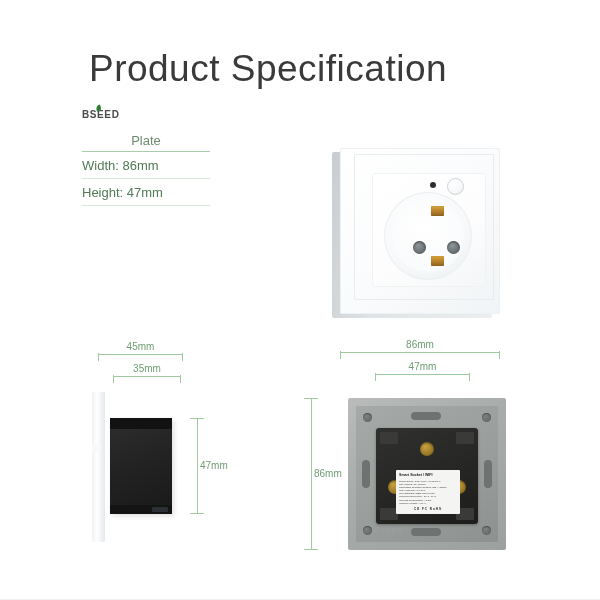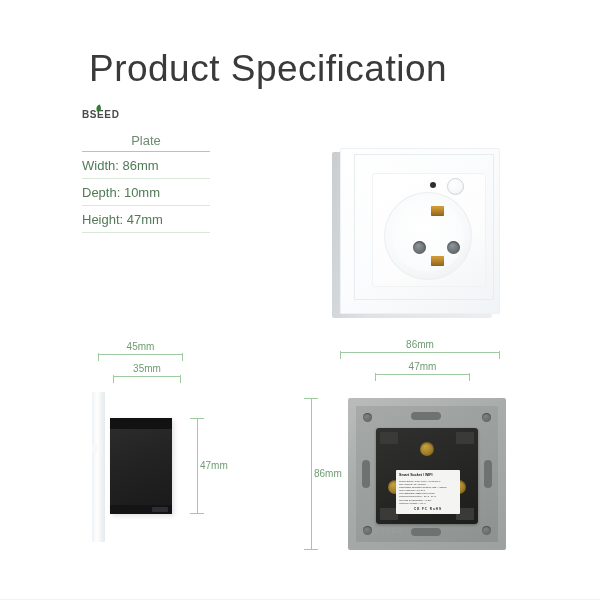--- a/index.html
+++ b/index.html
@@ -467,21 +467,20 @@
   <div id="page-title">Product Specification</div>
 
   <div id="spec-column">
     <div class="brand-logo">
       <span class="brand-leaf"></span>
       <span>BSEED</span>
     </div>
 
     <div class="group-heading">Plate</div>
     <div class="spec-row">Width: 86mm</div>
-    <div class="spec-row last">Depth: 10mm</div>
 
     <div class="spec-row">Height: 47mm</div>
   </div>
 
   <div id="product-front">
     <div class="glass-bevel"></div>
     <div class="glass-plate">
       <div class="glass-inner-edge"></div>
       <div class="socket-face">
         <div class="led-dot"></div>

